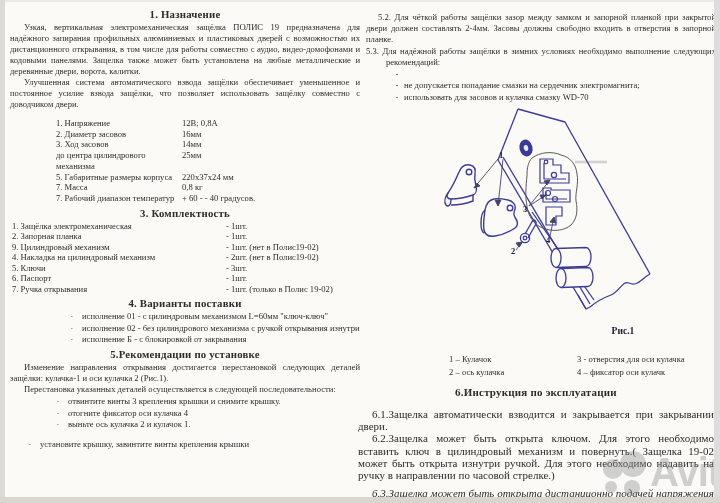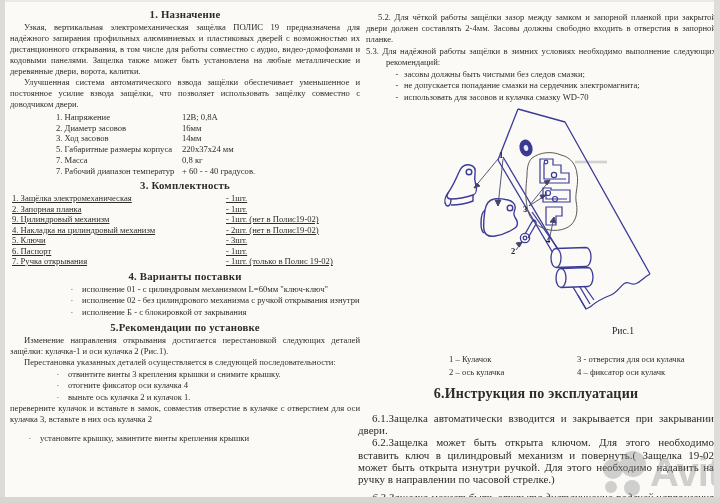--- a/index.html
+++ b/index.html
@@ -12,49 +12,49 @@
   .edge-left{left:0;top:0;width:5px;height:503px;}
   .edge-right{right:0;top:0;width:6px;height:503px;background:#dedddb;}
   .edge-bottom{left:0;bottom:0;width:720px;height:6px;background:#d9d6d0;}
   .edge-top{left:0;top:0;width:720px;height:2px;background:#eceae6;}
 
   h1.sec{font-size:10.8px;font-weight:bold;text-align:center;margin:3px 0 2px;letter-spacing:.2px;}
   p.body{font-size:8.6px;line-height:11px;text-align:justify;margin:0;}
   .ind{text-indent:14px;}
 
   #col-left{position:absolute;left:10px;top:5px;width:350px;}
-  .tech{margin-left:46px;margin-top:2px;}
+  .tech{margin-left:46px;margin-top:8px;}
   .trow{display:flex;font-size:8.6px;line-height:10.7px;}
   .trow .tl{width:126px;flex:none;}
   .kom{margin-left:2px;margin-top:1px;}
-  .krow{display:flex;font-size:8.6px;line-height:10.5px;text-decoration:underline;}
+  .krow{display:flex;font-size:8.6px;line-height:10.5px;}
   .krow .kl{width:214px;flex:none;}
   .blist{margin-top:1px;}
   .bi{display:flex;font-size:8.6px;line-height:11.4px;}
   .bi .mk{width:20px;flex:none;text-align:center;}
   .b4{margin-left:52px;}
   .steps{margin-left:38px;}
   .steps2{margin-left:10px;margin-top:8px;}
   .mt{margin-top:7px;}
 
   #col-right-top{position:absolute;left:366px;top:12px;width:350px;}
   #p52{text-indent:12px;}
   #p53{padding-left:20px;text-indent:-20px;margin-top:1px;}
   #col-right-top .blist{margin-left:24px;margin-top:1px;}
   #col-right-top .bi .mk{width:14px;}
 
   #figure{position:absolute;left:428px;top:102px;width:292px;height:252px;}
   #figure svg{position:absolute;left:0;top:0;}
   #fig-caption{position:absolute;left:140px;top:223px;width:110px;text-align:center;
-    font-weight:normal;font-size:9.6px;color:#1c1c2e;}
+    font-weight:bold;font-size:9.6px;color:#1c1c2e;}
   #legend{position:absolute;left:420px;top:353px;width:300px;
     display:grid;grid-template-columns:128px auto;font-size:8.6px;line-height:13px;margin-left:29px;}
 
   #sec6{position:absolute;left:358px;top:386px;width:356px;}
-  #sec6 h1{font-size:14px;margin:0 0 10px;}
+  #sec6 h1{font-size:11px;margin:0 0 10px;}
   #sec6 p{font-size:11px;line-height:12.2px;text-align:justify;margin:0;text-indent:14px;}
   #sec6 .gap{margin-top:6px;font-style:italic;}
 
   #watermark{position:absolute;left:596px;top:446px;width:200px;height:52px;
     display:flex;align-items:center;opacity:.38;pointer-events:none;}
   #watermark .wm-text{font-family:"Liberation Sans",sans-serif;font-weight:bold;
     font-size:40px;color:#8a8a8a;letter-spacing:-1px;margin-left:2px;line-height:52px;}
 
   .fig-digit{font-family:"Liberation Serif",serif;font-weight:bold;font-size:8.5px;fill:#20203a;}
 </style>
@@ -76,20 +76,24 @@
         </div>
       <div class="trow">
           <span class="tl">2. Диаметр засовов</span>
           <span class="tv">16мм</span>
         </div>
       <div class="trow">
           <span class="tl">3. Ход засовов</span>
           <span class="tv">14мм</span>
         </div>
       <div class="trow">
+          <span class="tl">до центра цилиндрового механизма</span>
+          <span class="tv">25мм</span>
+        </div>
+      <div class="trow">
           <span class="tl">5. Габаритные размеры корпуса</span>
           <span class="tv">220х37х24 мм</span>
         </div>
       <div class="trow">
           <span class="tl">7. Масса</span>
           <span class="tv">0,8 кг</span>
         </div>
       <div class="trow">
           <span class="tl">7. Рабочий диапазон температур</span>
           <span class="tv">+ 60 -  - 40 градусов.</span>
@@ -154,37 +158,35 @@
         </div>
       <div class="bi">
           <span class="mk">·</span>
           <span>отогните фиксатор оси кулачка 4</span>
         </div>
       <div class="bi">
           <span class="mk">·</span>
           <span>выньте ось кулачка 2 и кулачок 1.</span>
         </div>
     </div>
-    <p class="body mt">переверните кулачок и вставьте  в замок, совместив отверстие в кулачке с отверстием  для оси кулачка 3, вставьте в них ось кулачка  2</p>
     <div class="blist steps2">
       <div class="bi">
           <span class="mk">·</span>
           <span>установите крышку, завинтите винты крепления крышки</span>
         </div>
 
     </div>
   </section>
 
   <section id="col-right-top">
     <p class="body" id="p52">5.2.   Для чёткой работы защёлки зазор между замком и запорной планкой при закрытой двери должен составлять 2-4мм. Засовы должны свободно входить в отверстия в запорной планке.</p>
     <p class="body" id="p53">5.3. Для надёжной работы защёлки в зимних условиях необходимо выполнение следующих рекомендаций:</p>
     <div class="blist">
       <div class="bi">
           <span class="mk">-</span>
-          <span>засовы должны быть чистыми без следов смазки;</span>
         </div>
       <div class="bi">
           <span class="mk">-</span>
           <span>не допускается попадание смазки на сердечник электромагнита;</span>
         </div>
       <div class="bi">
           <span class="mk">-</span>
           <span>использовать для засовов и кулачка смазку WD-70</span>
         </div>
     </div>

